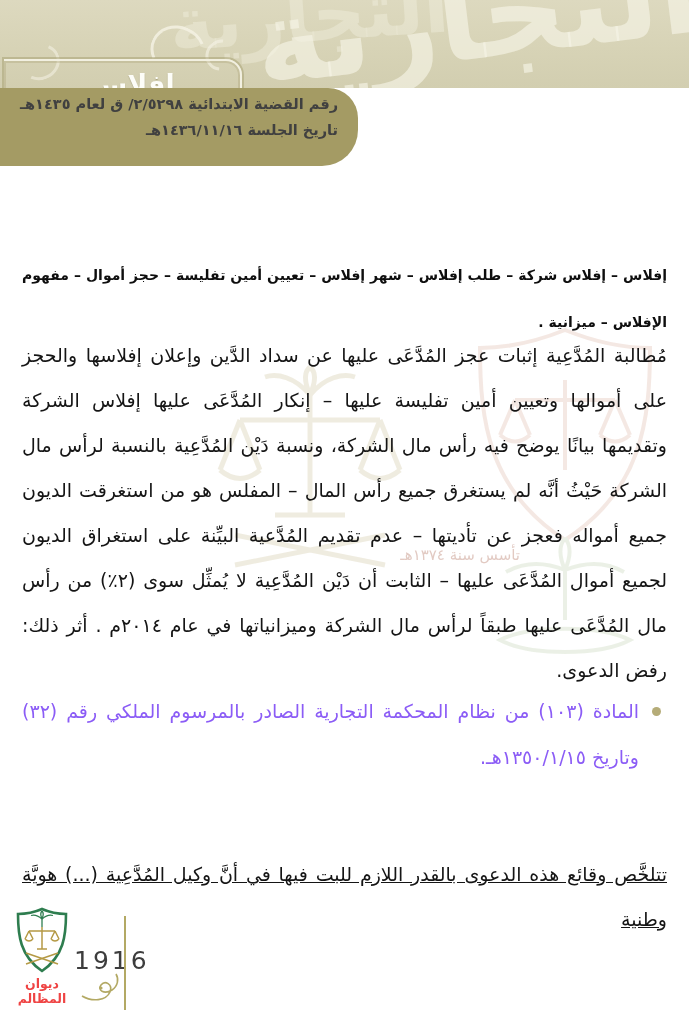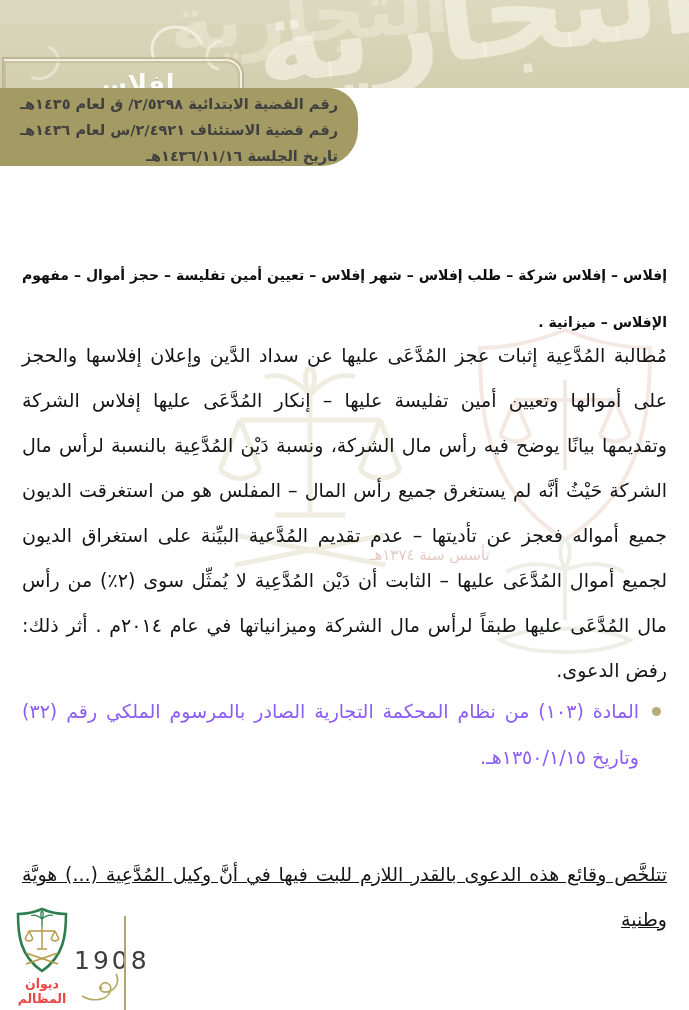--- a/index.html
+++ b/index.html
@@ -82,21 +82,21 @@
   }
   .facts-body{
     position:absolute;top:852px;right:22px;left:22px;z-index:1;
     color:#151515;font-size:19px;line-height:45px;text-align:justify;text-align-last:justify;text-decoration:underline;
   }
   
   .wm{position:absolute;z-index:0;pointer-events:none;}
   .wm-scales{left:195px;top:365px;opacity:.45;}
   .wm-emblem{left:440px;top:320px;opacity:.5;}
   .wm-founding{
-    position:absolute;left:370px;top:546px;width:150px;text-align:left;z-index:0;
+    position:absolute;left:370px;top:546px;width:150px;text-align:right;z-index:0;
     color:#cfa79b;opacity:.6;font-size:15px;
   }
   
   .footer-shield{position:absolute;left:14px;top:906px;z-index:1;}
   .logo-caption{
     position:absolute;left:2px;top:976px;width:80px;text-align:center;z-index:1;
     color:#ef4444;font-size:12.5px;font-weight:bold;
   }
   .page-number{
     position:absolute;left:74px;top:946px;z-index:1;color:#3d3d3d;font-size:25px;
@@ -116,21 +116,20 @@
     <span class="curl k1"></span>
     <span class="curl k2"></span>
     <span class="curl k3"></span>
     <div class="topic-tab">
       <span class="tab-label">إفلاس</span>
     </div>
   </div>
 
   <div class="case-box">
     <div>رقم القضية الابتدائية ٥٢٩٨‏/‏٢‏/ ق لعام ١٤٣٥هـ</div>
-    <div>رقم قضية الاستئناف ٤٩٢١‏/‏٢‏/س لعام ١٤٣٦هـ</div>
     <div>تاريخ الجلسة ١٦‏/‏١١‏/‏١٤٣٦هـ</div>
   </div>
 
   <svg class="wm wm-scales" width="230" height="210" viewBox="0 0 230 210">
     <g fill="none" stroke="#ddd6bc" stroke-width="5">
       <path d="M115,30 V150"></path>
       <path d="M45,55 H185"></path>
       <path d="M45,55 L25,105 M45,55 L65,105 M25,105 Q45,122 65,105"></path>
       <path d="M185,55 L165,105 M185,55 L205,105 M165,105 Q185,122 205,105"></path>
       <path d="M80,150 H150"></path>
@@ -178,20 +177,20 @@
       <path d="M15,25 L11,33 M15,25 L19,33 M11,33 Q15,37 19,33"></path>
       <path d="M41,25 L37,33 M41,25 L45,33 M37,33 Q41,37 45,33"></path>
       <path d="M23,43 H33"></path>
     </g>
     <g stroke="#b49944" stroke-width="1.5" fill="none">
       <path d="M12,47 L44,58"></path>
       <path d="M44,47 L12,58"></path>
     </g>
   </svg>
   <div class="logo-caption">ديوان المظالم</div>
-  <div class="page-number">1908</div>
+  <div class="page-number">1916</div>
   <svg class="flourish" width="42" height="32" viewBox="0 0 42 32">
     <path d="M2,24 C12,30 26,29 30,20 C33,12 25,8 21,13 C17,18 24,23 32,18 C38,14 39,7 36,2" fill="none" stroke="#b3a964" stroke-width="1.6"></path>
     <circle cx="21" cy="16" r="1.6" fill="#b3a964"></circle>
   </svg>
   <div class="vline"></div>
 
 </div>
 
 </body></html>

